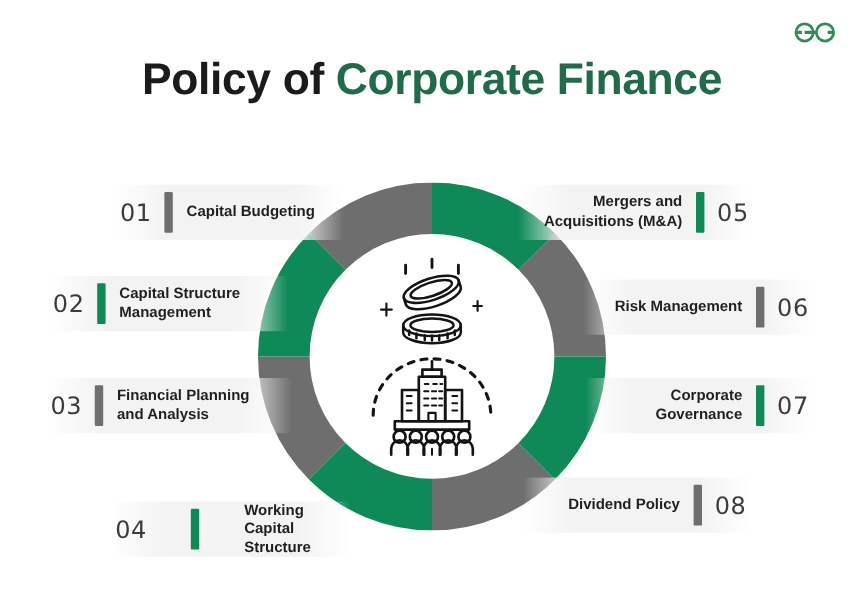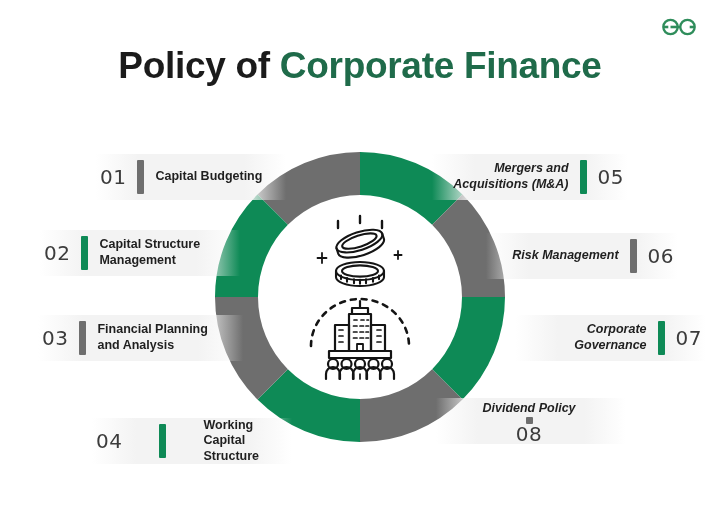--- a/index.html
+++ b/index.html
@@ -106,21 +106,21 @@
   .bar.green { background: #0e8a56; }
   .bar.gray  { background: #6e6e6e; }
   .ltext {
     font-size: 12.5px;
     font-weight: bold;
     color: #1f1f1f;
     line-height: 1.25;
     white-space: pre-line;
   }
   .label-item.left .ltext  { text-align: left; }
-  .label-item.right .ltext { text-align: right; font-style: italic; }
+  .label-item.right .ltext { text-align: right; }
 
   
   .ic { display: block; }
 </style>
 </head>
 <body>
 
 <div id="page">
 
   <div class="brand-logo">
@@ -266,26 +266,26 @@
     <span class="bar green"></span>
     <span class="num">05</span>
   </div>
 
   <div class="label-item right" style="left:486px; top:233px; width:192px;">
     <span class="ltext">Risk Management</span>
     <span class="bar gray"></span>
     <span class="num">06</span>
   </div>
 
-  <div class="label-item right" style="left:516px; top:315px; width:190px;">
+  <div class="label-item right" style="left:488px; top:315px; width:190px;">
     <span class="ltext">Corporate
 Governance</span>
     <span class="bar green"></span>
     <span class="num">07</span>
   </div>
 
-  <div class="label-item right" style="left:436px; top:398px; width:190px;flex-direction:column;">
+  <div class="label-item right" style="left:436px; top:398px; width:190px;">
     <span class="ltext">Dividend Policy</span>
     <span class="bar gray"></span>
     <span class="num">08</span>
   </div>
 
 </div>
 
 </body></html>

